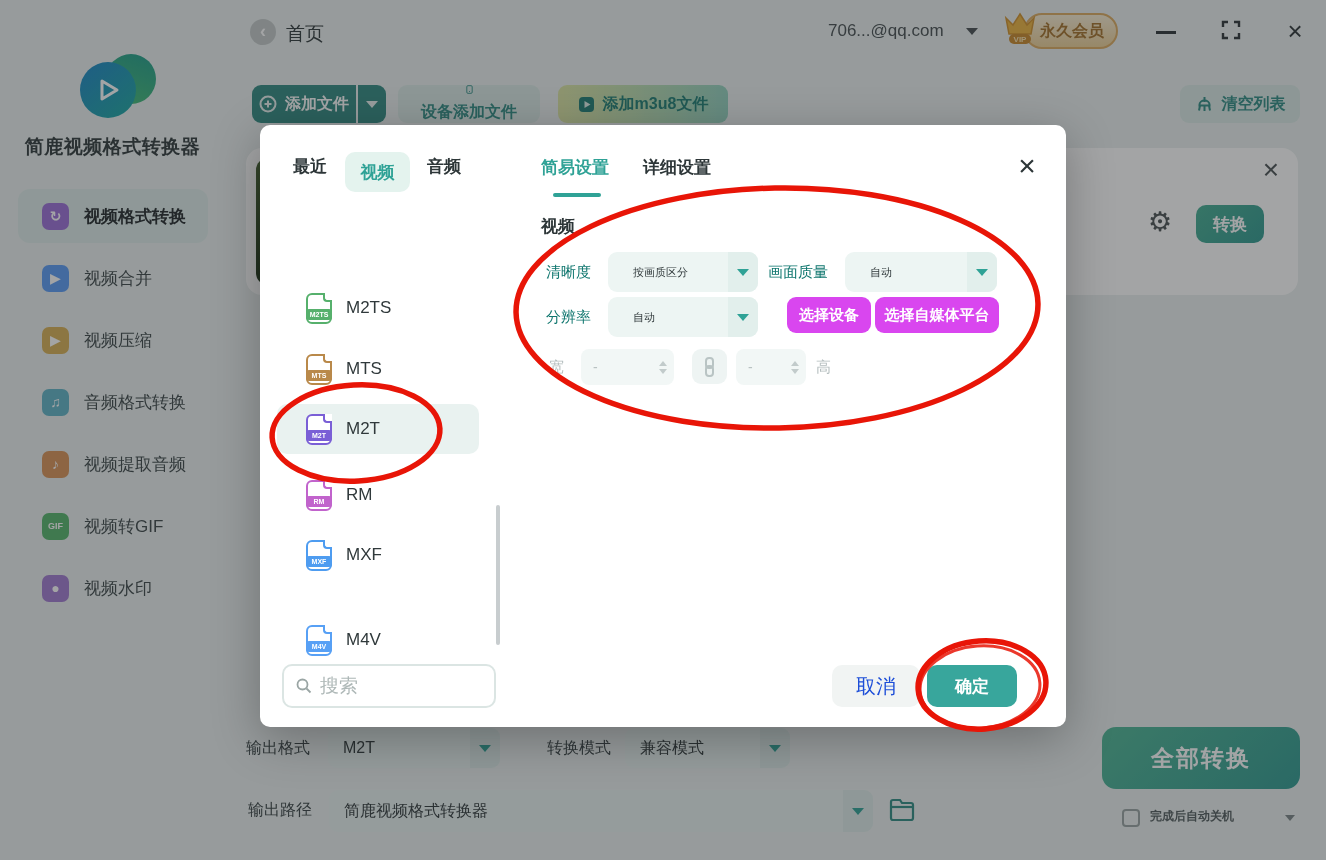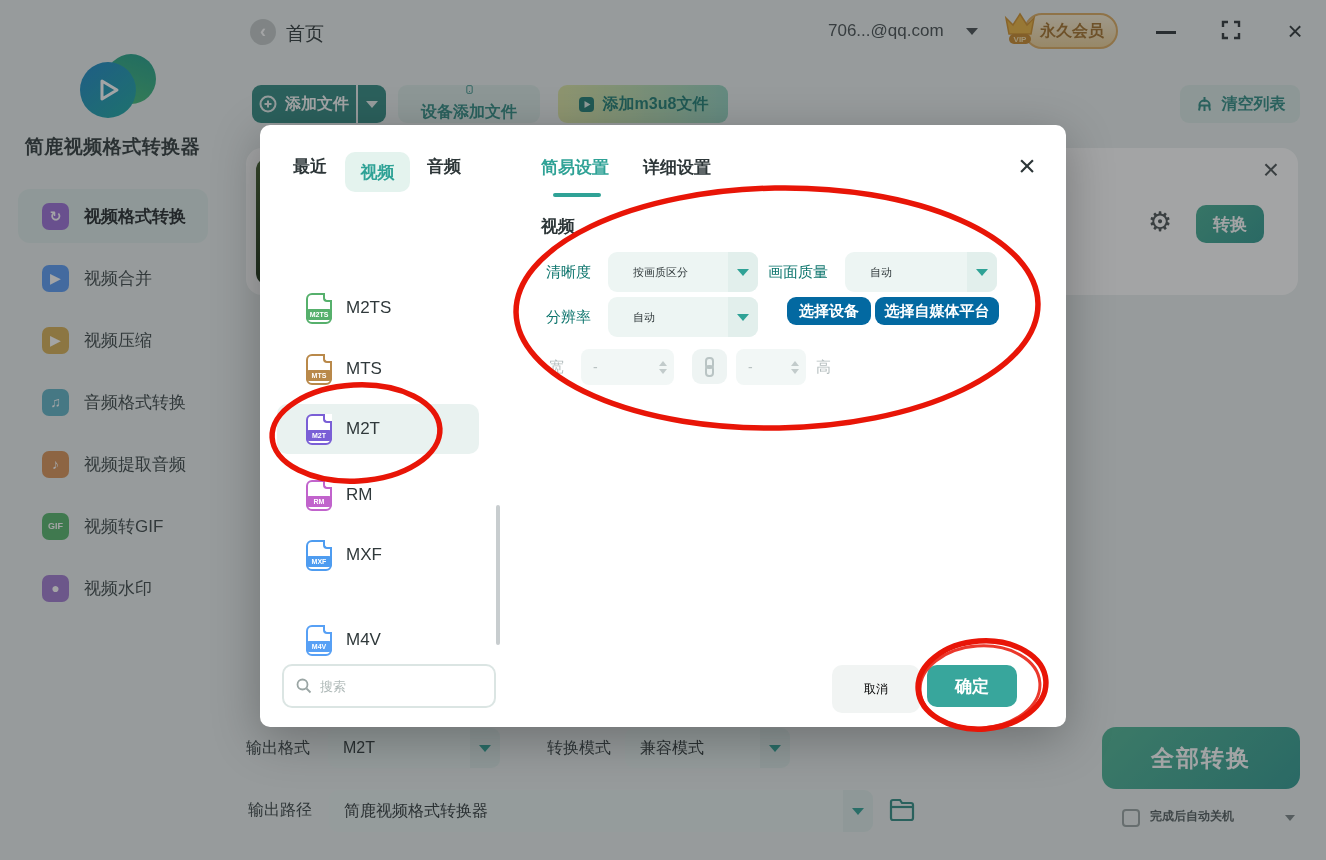--- a/index.html
+++ b/index.html
@@ -82,43 +82,43 @@
   .f1{border-color:#56b06c;} .f1 .band{background:#56b06c;}
   .f2{border-color:#b9894a;} .f2 .band{background:#b9894a;}
   .f3{border-color:#7a5fd6;} .f3 .band{background:#7a5fd6;}
   .f4{border-color:#c163cc;} .f4 .band{background:#c163cc;}
   .f5{border-color:#4e9cf0;} .f5 .band{background:#4e9cf0;}
   .f6{border-color:#57a0f5;} .f6 .band{background:#57a0f5;}
   .fmt-label { font-size:17px; color:#30393b; }
   .list-scrollbar { left:236px; top:95px; width:4px; height:430px; }
   .list-thumb { position:absolute; left:0; top:285px; width:4px; height:140px; background:#c8cdcf; border-radius:2px; }
   .search-box { left:22px; top:539px; width:214px; height:44px; border:2px solid #dbe5e3; border-radius:10px; display:flex; align-items:center; padding-left:12px; gap:8px; }
-  .search-box input { border:0; outline:0; width:140px; font-size:13px; color:#404040; font-family:inherit; background:transparent; }
+  .search-box input { border:0; outline:0; width:140px; font-size:19px; color:#404040; font-family:inherit; background:transparent; }
   .search-box input::placeholder { color:#aeb8b7; }
 
   
   .st-tab-simple { left:281px; top:31px; font-size:17px; font-weight:bold; color:#2fa296; }
   .st-underline { left:293px; top:68px; width:48px; height:4px; background:#2fa296; border-radius:2px; }
   .st-tab-detail { left:383px; top:31px; font-size:17px; font-weight:bold; color:#2d3638; }
   .modal-close { left:752px; top:24px; width:30px; font-size:30px; color:#2d3638; text-align:center; }
   .st-heading { left:281px; top:90px; font-size:17px; font-weight:bold; color:#2d3638; }
   .st-label { font-size:15px; color:#0f766e; }
   .m-select { position:absolute; height:40px; background:#edf5f3; border-radius:9px; display:flex; align-items:center; }
   .m-select .val { font-size:11px; color:#30393b; padding-left:25px; flex:1; }
-  .teal-btn { position:absolute; height:28px; border-radius:9px; background:#0369a1; color:#fff; font-size:15px; font-weight:bold; display:flex; align-items:center; justify-content:center; }
+  .teal-btn { position:absolute; height:36px; border-radius:9px; background:#d946ef; color:#fff; font-size:15px; font-weight:bold; display:flex; align-items:center; justify-content:center; }
   .dis-label { font-size:15px; color:#b4bdbe; }
   .stepper { position:absolute; height:36px; background:#f2f7f6; border-radius:8px; display:flex; align-items:center; }
   .stepper .val { font-size:14px; color:#b9c2c2; padding-left:12px; flex:1; }
   .step-arrows { width:22px; display:flex; flex-direction:column; align-items:center; gap:3px; }
   .step-arrows .up { width:0;height:0;border-left:4px solid transparent;border-right:4px solid transparent;border-bottom:5px solid #c2cbcb; }
   .step-arrows .dn { width:0;height:0;border-left:4px solid transparent;border-right:4px solid transparent;border-top:5px solid #c2cbcb; }
   .link-box { left:432px; top:224px; width:35px; height:35px; background:#eef4f3; border-radius:9px; display:flex; flex-direction:column; align-items:center; justify-content:center; }
   .link-box i { display:block; width:9px; height:12px; border:2px solid #b9c4c4; border-radius:4px; }
   .link-box i + i { margin-top:-4px; }
-  .btn-cancel { left:572px; top:540px; width:88px; height:48px; background:#f1f4f3; border-radius:10px; color:#000000; font-size:12px; display:flex; align-items:center; justify-content:center; }
+  .btn-cancel { left:572px; top:540px; width:88px; height:42px; background:#f1f4f3; border-radius:10px; color:#1d4ed8; font-size:20px; display:flex; align-items:center; justify-content:center; }
   .btn-confirm { left:667px; top:540px; width:90px; height:42px; background:#38a69c; border-radius:10px; color:#fff; font-size:17px; font-weight:bold; display:flex; align-items:center; justify-content:center; }
 
   .annot { left:0; top:0; z-index:30; pointer-events:none; }
 </style>
 </head>
 <body>
 
 <div id="app">
 
   <div class="abs back-btn">‹</div>

